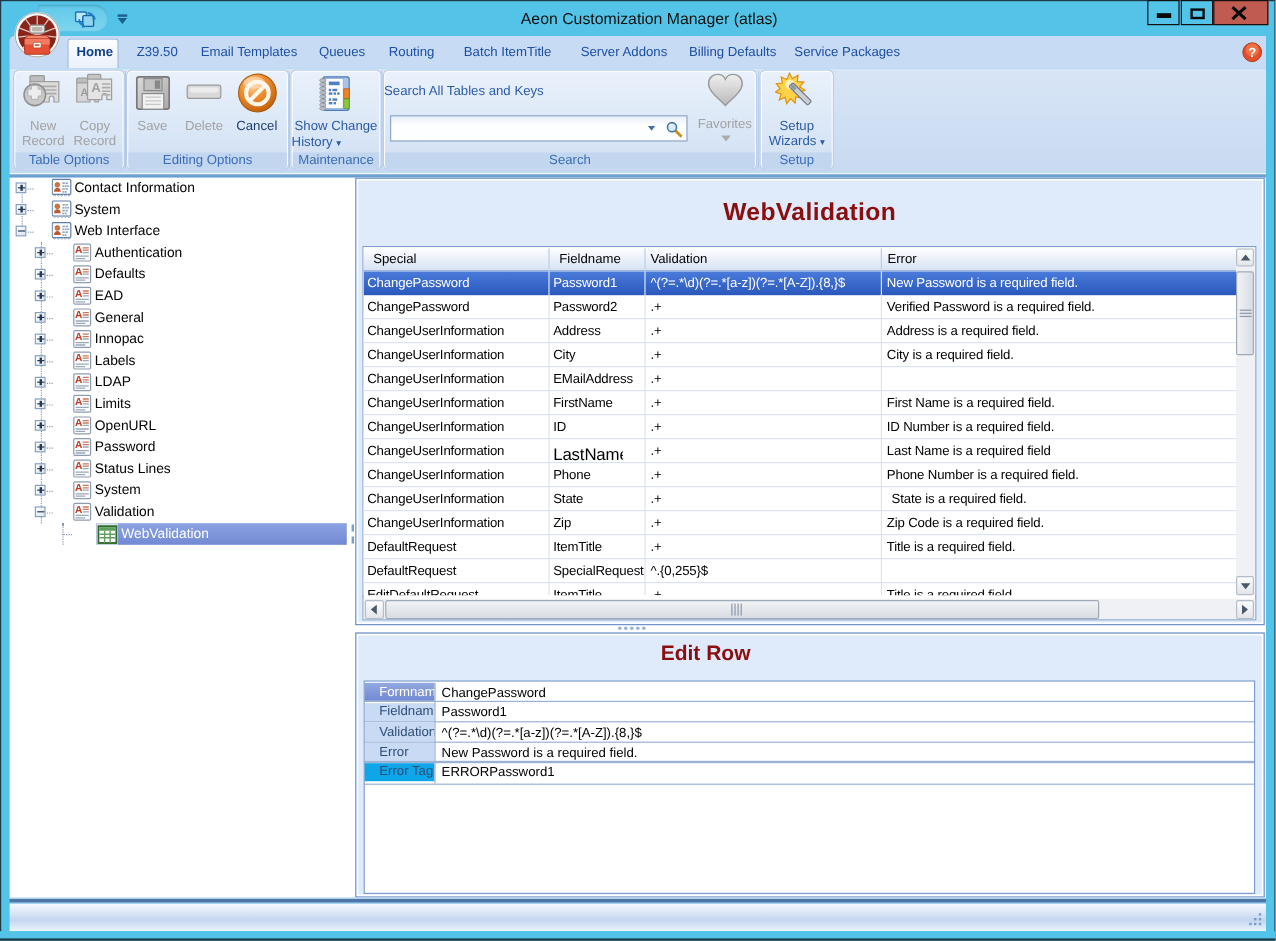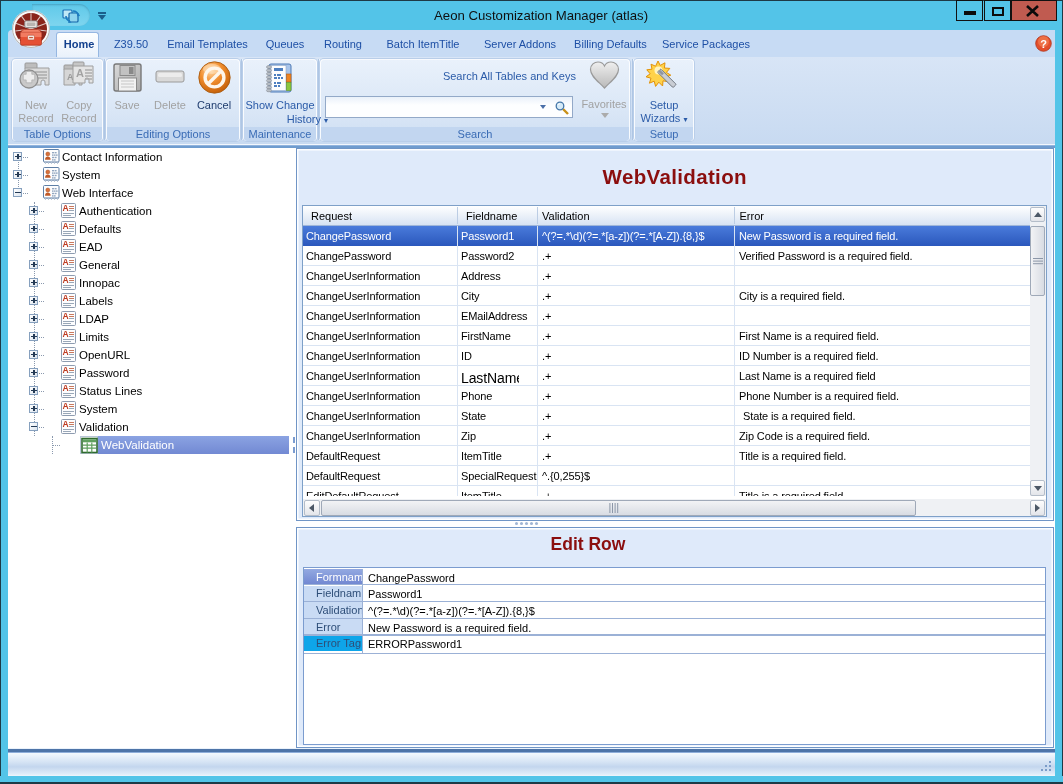--- a/index.html
+++ b/index.html
@@ -164,23 +164,23 @@
       <ellipse cx="7" cy="8.4" rx="2.6" ry="1.5"></ellipse>
       <ellipse cx="7" cy="11.8" rx="2.6" ry="1.5"></ellipse>
       <ellipse cx="7" cy="15.2" rx="2.6" ry="1.5"></ellipse>
       <ellipse cx="7" cy="18.6" rx="2.6" ry="1.5"></ellipse>
       <ellipse cx="7" cy="22" rx="2.6" ry="1.5"></ellipse>
       <ellipse cx="7" cy="25.4" rx="2.6" ry="1.5"></ellipse>
       <ellipse cx="7" cy="28.4" rx="2.6" ry="1.5"></ellipse>
  </g>
 </svg>
 <div class="tx" style="left:243px;top:99px;width:74px;text-align:center;font-size:11px;color:#2B5BA8">Show Change</div>
-<div class="tx" style="left:243px;top:113px;width:85px;text-align:right;font-size:11px;color:#2B5BA8">History <span style="font-size:8px">▾</span></div>
-
-<div class="tx" style="left:320px;top:70px;width:256px;text-align:right;font-size:11px;color:#2B5BA8">Search All Tables and Keys</div>
+<div class="tx" style="left:243px;top:113px;width:85px;text-align:left;font-size:11px;color:#2B5BA8">History <span style="font-size:8px">▾</span></div>
+
+<div class="tx" style="left:320px;top:70px;width:256px;text-align:left;font-size:11px;color:#2B5BA8">Search All Tables and Keys</div>
 <div class="a" style="left:325px;top:96px;width:248px;height:22px;background:linear-gradient(#EAF1FA,#FDFEFF 40%);border:1px solid #93A9C8"></div>
 <div class="a" style="left:540px;top:105px;width:0;height:0;border-left:3.5px solid transparent;border-right:3.5px solid transparent;border-top:4.5px solid #4A6FA8"></div>
 <svg class="a" style="left:554px;top:100px" width="16" height="16" viewBox="0 0 16 16">
  <line x1="9" y1="9" x2="14" y2="14" stroke="#C89018" stroke-width="2.4"></line>
  <circle cx="6" cy="6" r="3.8" fill="#D6EBF8" stroke="#4476A8" stroke-width="1.3"></circle>
  <path d="M3.9 5 a2.8 2.8 0 0 1 2 -1.3" stroke="#fff" stroke-width="1" fill="none"></path>
 </svg>
 <svg class="a" style="left:587px;top:59px" width="35" height="34" viewBox="0 0 35 34">
  <defs>
       <linearGradient id="hg" x1="0" y1="0" x2="0" y2="1">
@@ -474,21 +474,21 @@
         <path d="M2 8.2 h13 M2 11.2 h13 M6.2 5.5 v10 M10.8 5.5 v10"></path>
       </g>
     </svg></div>
 <div class="tx" style="left:101px;top:438.7px;font-size:11.5px;color:#fff">WebValidation</div>
 <div class="a" style="left:292.5px;top:437px;width:2px;height:16px;border-left:2px dashed #7B9CD0"></div>
 
 <div class="a" style="left:296px;top:148px;width:757.5px;height:373px;background:#DFEAFA;border:1px solid #7095C6;box-shadow:inset 0 0 0 1.5px #FDFEFF"></div>
 <div class="tx" style="left:296px;top:164.5px;width:757.5px;text-align:center;font-size:20.5px;font-weight:bold;letter-spacing:.35px;color:#8B0E0E">WebValidation</div>
 <div class="a" style="left:302px;top:205px;width:745px;height:312px;background:#fff;border:1px solid #7EA0C8"></div>
 <div class="a" style="left:303px;top:206px;width:726.5px;height:19.5px;background:linear-gradient(#FFFFFF,#E7EEF8 60%,#D7E3F3);border-bottom:1px solid #9FB6D9"></div>
-<div class="tx" style="left:311px;top:210px;font-size:11px;color:#000">Request</div>
+<div class="tx" style="left:311px;top:210px;font-size:11px;color:#000">Special</div>
 <div class="a" style="left:456.5px;top:207px;width:1px;height:17px;background:#BCCDE4"></div>
 <div class="tx" style="left:466.0px;top:210px;font-size:11px;color:#000">Fieldname</div>
 <div class="a" style="left:537px;top:207px;width:1px;height:17px;background:#BCCDE4"></div>
 <div class="tx" style="left:542px;top:210px;font-size:11px;color:#000">Validation</div>
 <div class="a" style="left:734px;top:207px;width:1px;height:17px;background:#BCCDE4"></div>
 <div class="tx" style="left:739.5px;top:210px;font-size:11px;color:#000">Error</div>
 <div class="a" style="left:303px;top:226px;width:726.5px;height:270px;overflow:hidden;background:#fff">
 <div class="a" style="left:0;top:0px;width:726.5px;height:20px;background:linear-gradient(#4A7BDB,#2A57BC)"></div>
 <div class="tx" style="left:3px;top:4px;width:152.0px;overflow:hidden;font-size:11px;letter-spacing:-0.12px;color:#fff">ChangePassword</div>
 <div class="tx" style="left:158.0px;top:4px;width:77.5px;overflow:hidden;font-size:11px;letter-spacing:-0.12px;color:#fff">Password1</div>
@@ -496,20 +496,21 @@
 <div class="tx" style="left:436px;top:4px;width:292.0px;overflow:hidden;font-size:11px;letter-spacing:-0.12px;color:#fff">New Password is a required field.</div>
 <div class="a" style="left:0;top:39px;width:726.5px;height:1px;background:#D9E4F3"></div>
 <div class="tx" style="left:3px;top:24px;width:152.0px;overflow:hidden;font-size:11px;letter-spacing:-0.12px;color:#000">ChangePassword</div>
 <div class="tx" style="left:158.0px;top:24px;width:77.5px;overflow:hidden;font-size:11px;letter-spacing:-0.12px;color:#000">Password2</div>
 <div class="tx" style="left:239px;top:24px;width:193.5px;overflow:hidden;font-size:11px;letter-spacing:-0.12px;color:#000">.+</div>
 <div class="tx" style="left:436px;top:24px;width:292.0px;overflow:hidden;font-size:11px;letter-spacing:-0.12px;color:#000">Verified Password is a required field.</div>
 <div class="a" style="left:0;top:59px;width:726.5px;height:1px;background:#D9E4F3"></div>
 <div class="tx" style="left:3px;top:44px;width:152.0px;overflow:hidden;font-size:11px;letter-spacing:-0.12px;color:#000">ChangeUserInformation</div>
 <div class="tx" style="left:158.0px;top:44px;width:77.5px;overflow:hidden;font-size:11px;letter-spacing:-0.12px;color:#000">Address</div>
 <div class="tx" style="left:239px;top:44px;width:193.5px;overflow:hidden;font-size:11px;letter-spacing:-0.12px;color:#000">.+</div>
+<div class="tx" style="left:436px;top:44px;width:292.0px;overflow:hidden;font-size:11px;letter-spacing:-0.12px;color:#000">Address is a required field.</div>
 <div class="a" style="left:0;top:79px;width:726.5px;height:1px;background:#D9E4F3"></div>
 <div class="tx" style="left:3px;top:64px;width:152.0px;overflow:hidden;font-size:11px;letter-spacing:-0.12px;color:#000">ChangeUserInformation</div>
 <div class="tx" style="left:158.0px;top:64px;width:77.5px;overflow:hidden;font-size:11px;letter-spacing:-0.12px;color:#000">City</div>
 <div class="tx" style="left:239px;top:64px;width:193.5px;overflow:hidden;font-size:11px;letter-spacing:-0.12px;color:#000">.+</div>
 <div class="tx" style="left:436px;top:64px;width:292.0px;overflow:hidden;font-size:11px;letter-spacing:-0.12px;color:#000">City is a required field.</div>
 <div class="a" style="left:0;top:99px;width:726.5px;height:1px;background:#D9E4F3"></div>
 <div class="tx" style="left:3px;top:84px;width:152.0px;overflow:hidden;font-size:11px;letter-spacing:-0.12px;color:#000">ChangeUserInformation</div>
 <div class="tx" style="left:158.0px;top:84px;width:77.5px;overflow:hidden;font-size:11px;letter-spacing:-0.12px;color:#000">EMailAddress</div>
 <div class="tx" style="left:239px;top:84px;width:193.5px;overflow:hidden;font-size:11px;letter-spacing:-0.12px;color:#000">.+</div>
 <div class="a" style="left:0;top:119px;width:726.5px;height:1px;background:#D9E4F3"></div>

